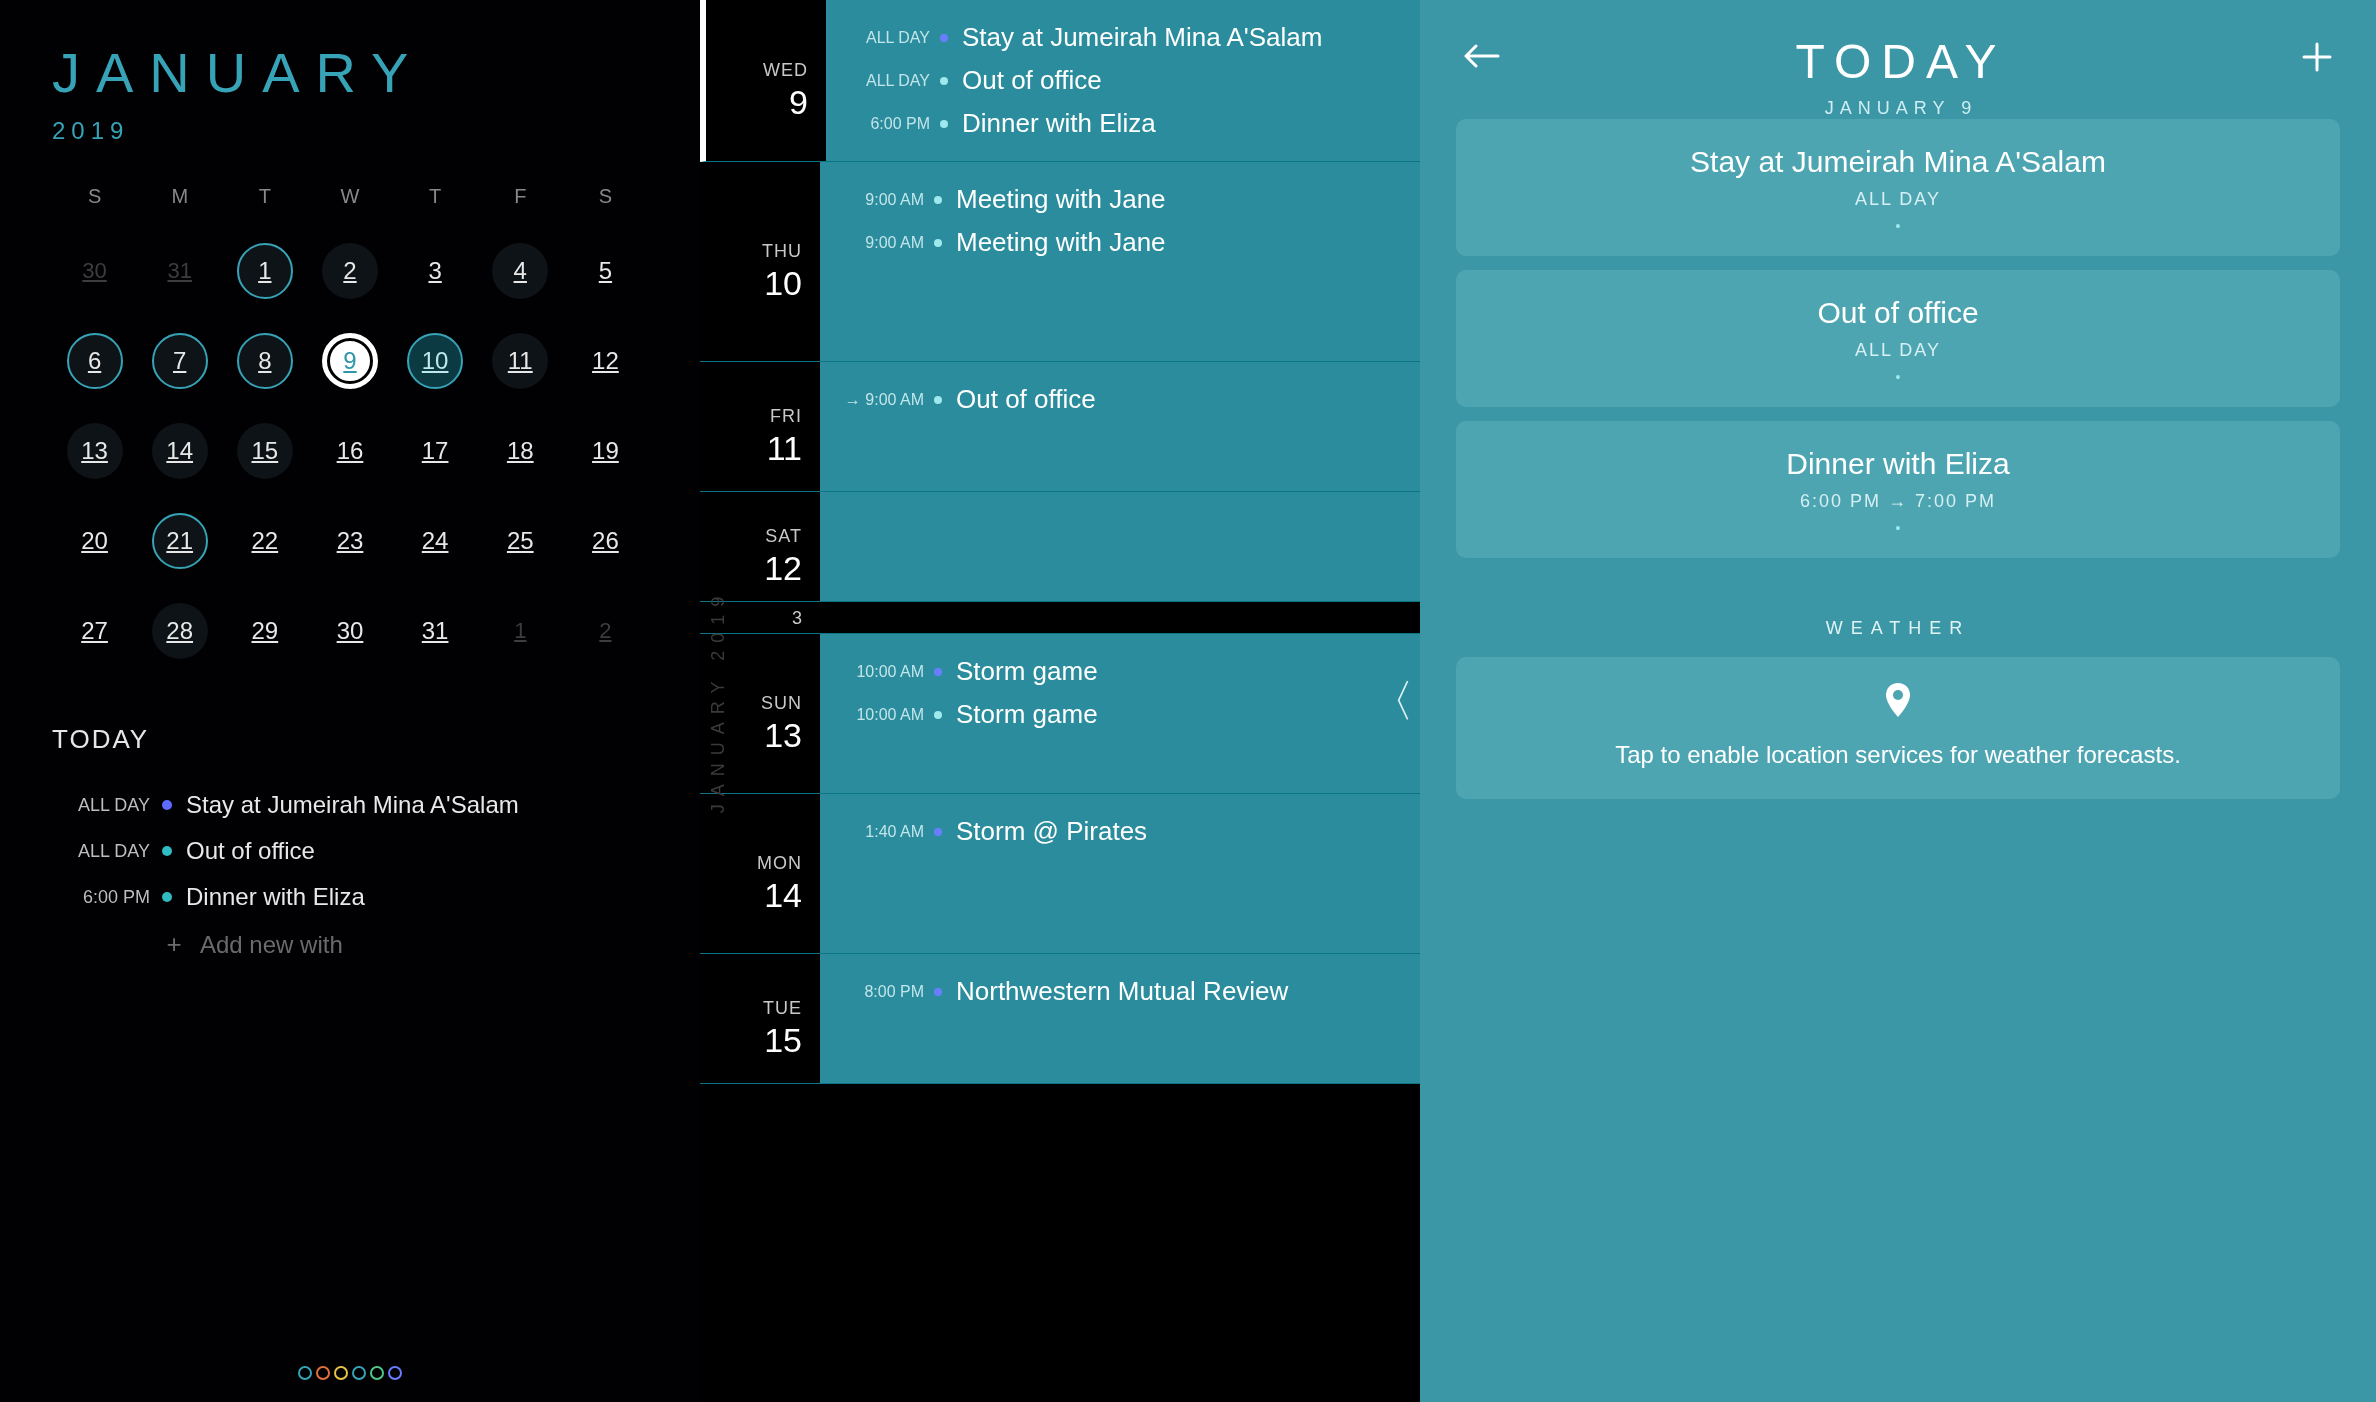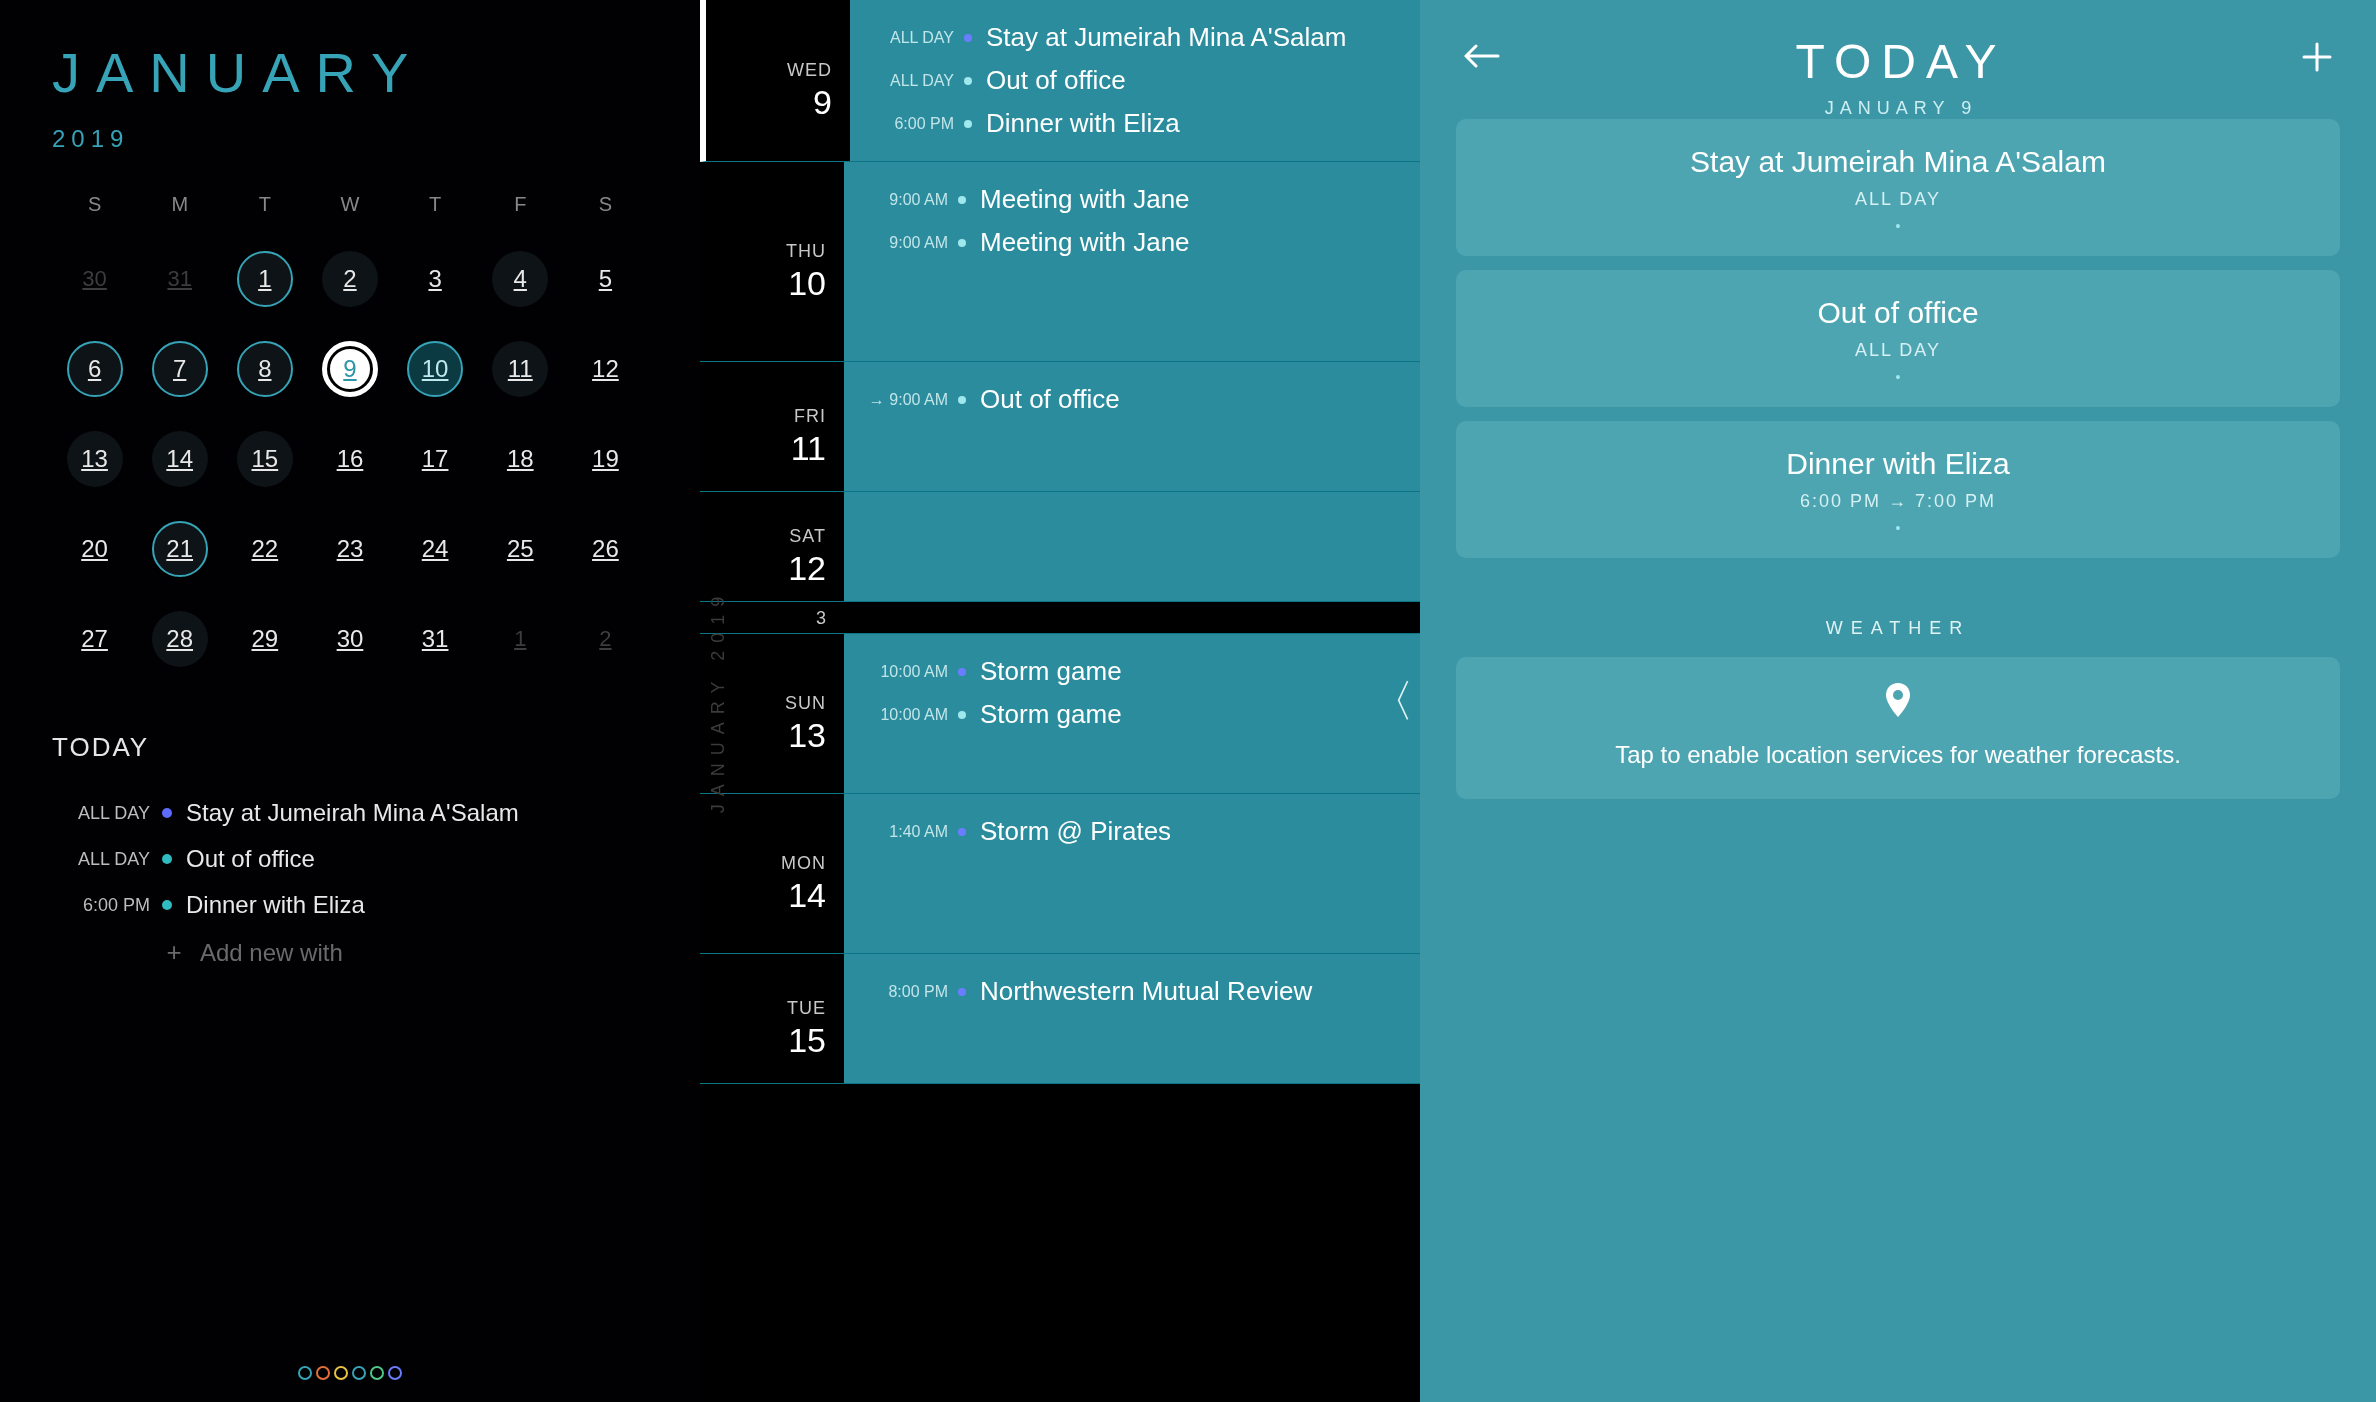--- a/index.html
+++ b/index.html
@@ -22,21 +22,21 @@
   .month-name {
     color: #37a3b6;
     font-size: 56px;
     font-weight: 300;
     letter-spacing: 16px;
   }
   .year {
     color: #37a3b6;
     font-size: 24px;
     letter-spacing: 6px;
-    margin-top: 20px;
+    margin-top: 12px;
   }
   .dow-row {
     display: grid;
     grid-template-columns: repeat(7, 1fr);
     gap: 0;
     margin-top: 40px;
     text-align: center;
   }
   .dow-row span {
     color: #888;
@@ -150,21 +150,21 @@
     display: flex;
     flex-direction: column;
     width: 100%;
   }
   .agenda-day {
     display: flex;
     border-bottom: 1px solid #0b7585;
   }
   .agenda-day.sel { border-left: 6px solid #fff; }
   .agenda-date {
-    width: 144px;
+    width: 120px;
     display: flex;
     flex-direction: column;
     align-items: flex-end;
     justify-content: center;
     padding: 20px 18px 0 0;
     background: #000;
   }
   .agenda-date .dow { color: #c8c8c8; font-size: 18px; letter-spacing: 1px; }
   .agenda-date .num { color: #fff; font-size: 34px; font-weight: 400; margin-top: 2px; }
   .agenda-date.small .num { font-size: 18px; color: #c8c8c8; }

